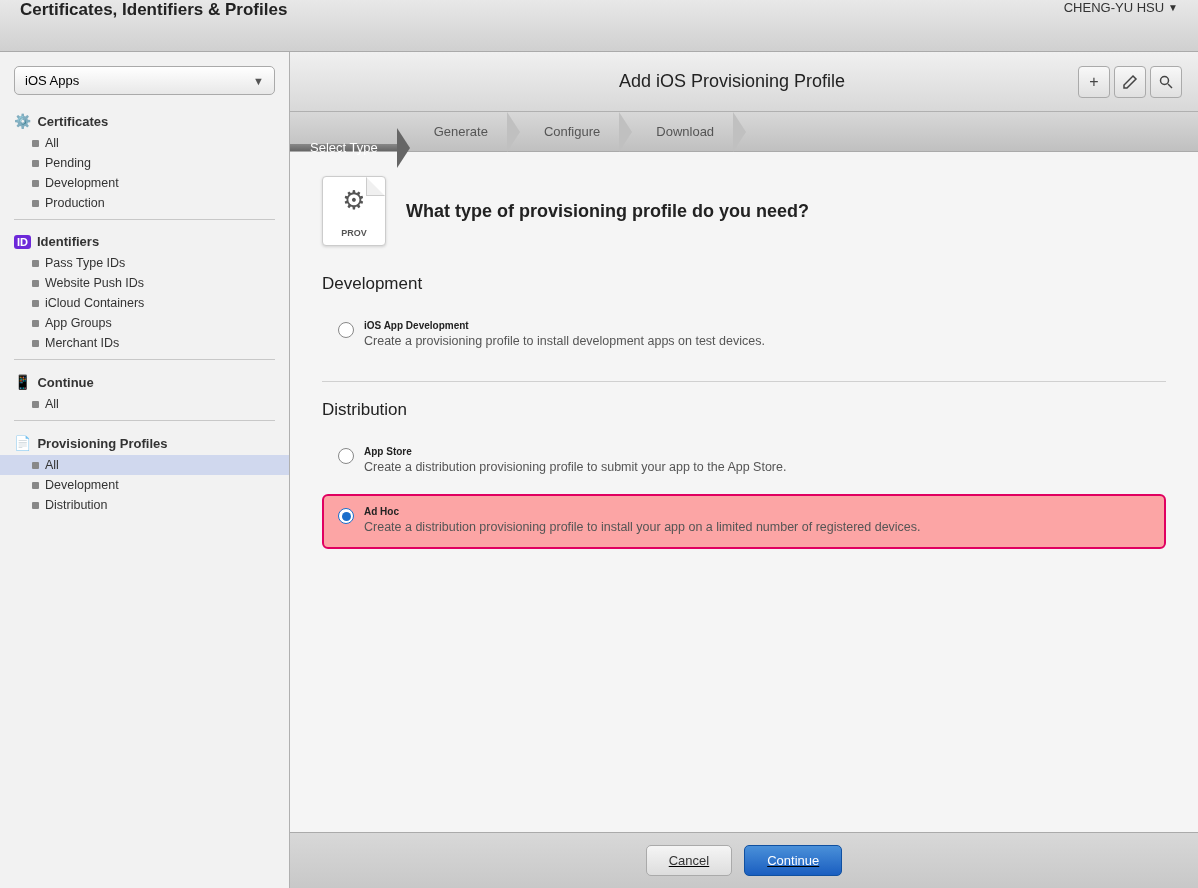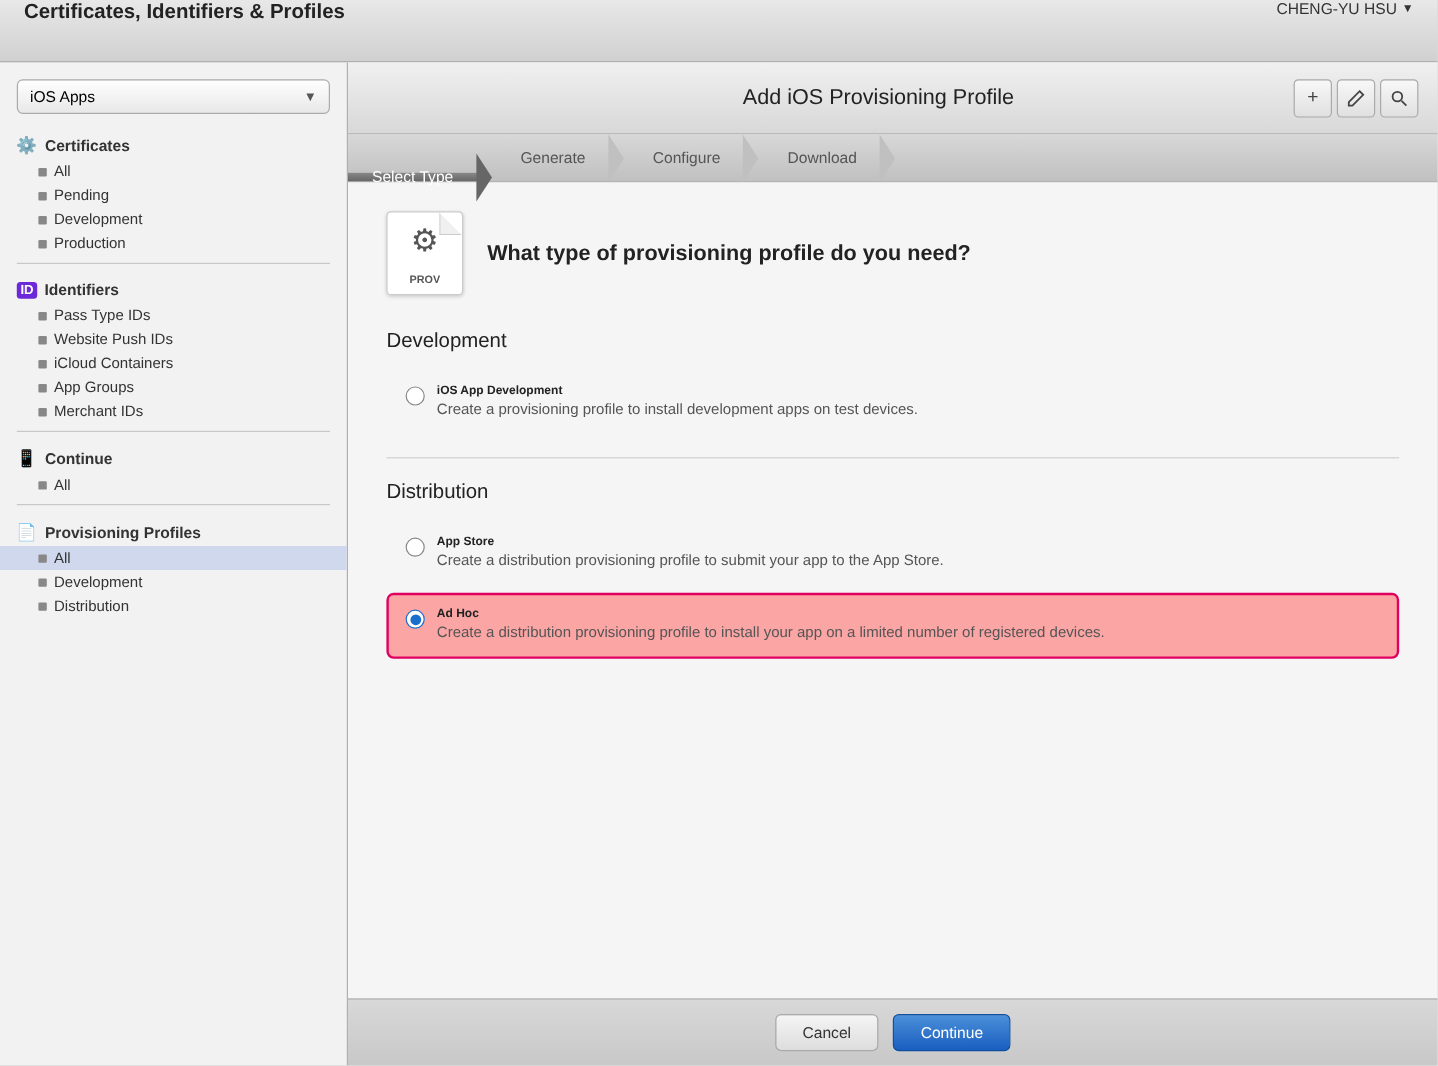--- a/index.html
+++ b/index.html
@@ -329,20 +329,21 @@
 
     
     .bottom-bar {
       background: linear-gradient(to bottom, #d8d8d8, #c8c8c8);
       border-top: 1px solid #aaa;
       height: 56px;
       display: flex;
       align-items: center;
       justify-content: center;
       gap: 12px;
+      text-decoration: underline;
     }
     .btn-cancel {
       padding: 7px 22px;
       border: 1px solid #aaa;
       border-radius: 5px;
       background: linear-gradient(to bottom, #f5f5f5, #ddd);
       cursor: pointer;
       font-size: 13px;
       color: #333;
     }

